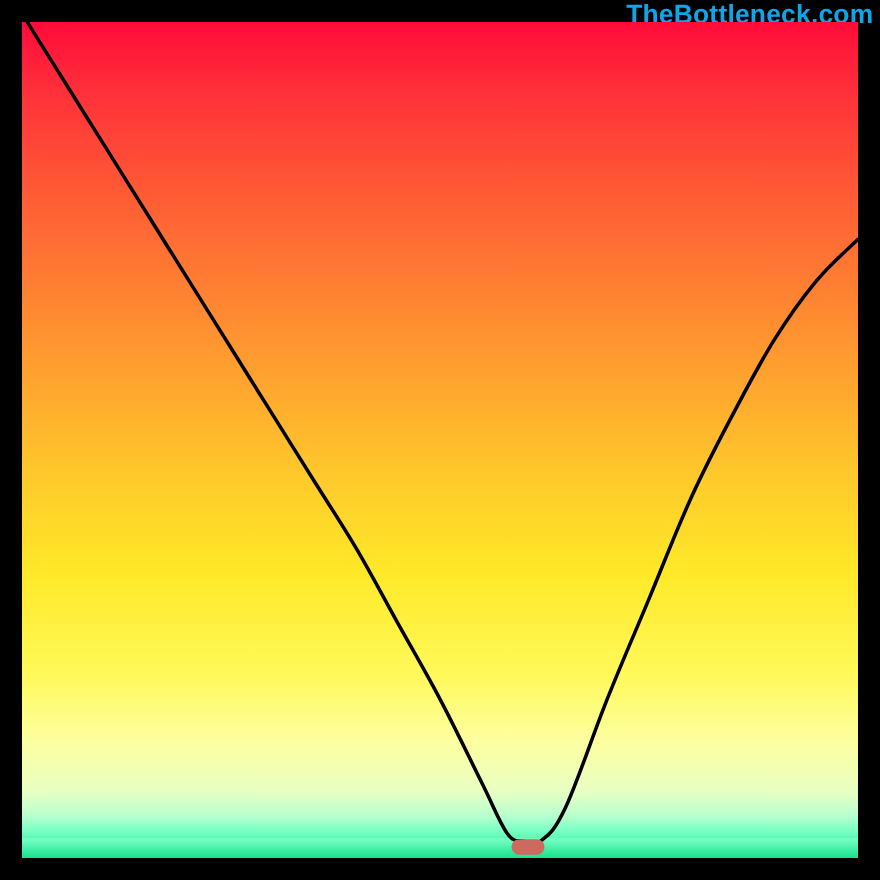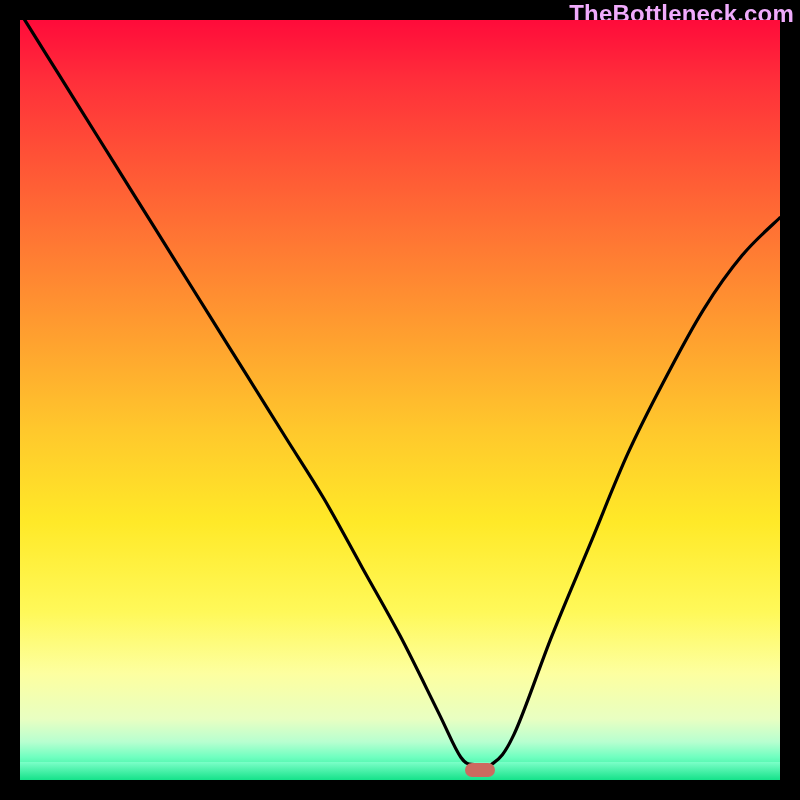--- a/index.html
+++ b/index.html
@@ -58,21 +58,21 @@
     background: #cc6a5f;
     transform: translate(-50%, -50%);
   }
   .watermark {
     position: absolute;
     top: 0;
     right: 6px;
     font-family: Arial, Helvetica, sans-serif;
     font-size: 24px;
     font-weight: 700;
-    color: #f0abfc;
+    color: #0ea5e9;
     letter-spacing: 0.2px;
     user-select: none;
   }
 </style>
 </head>
 <body>
 
 <div class="frame">
   <div class="watermark">TheBottleneck.com</div>
 

